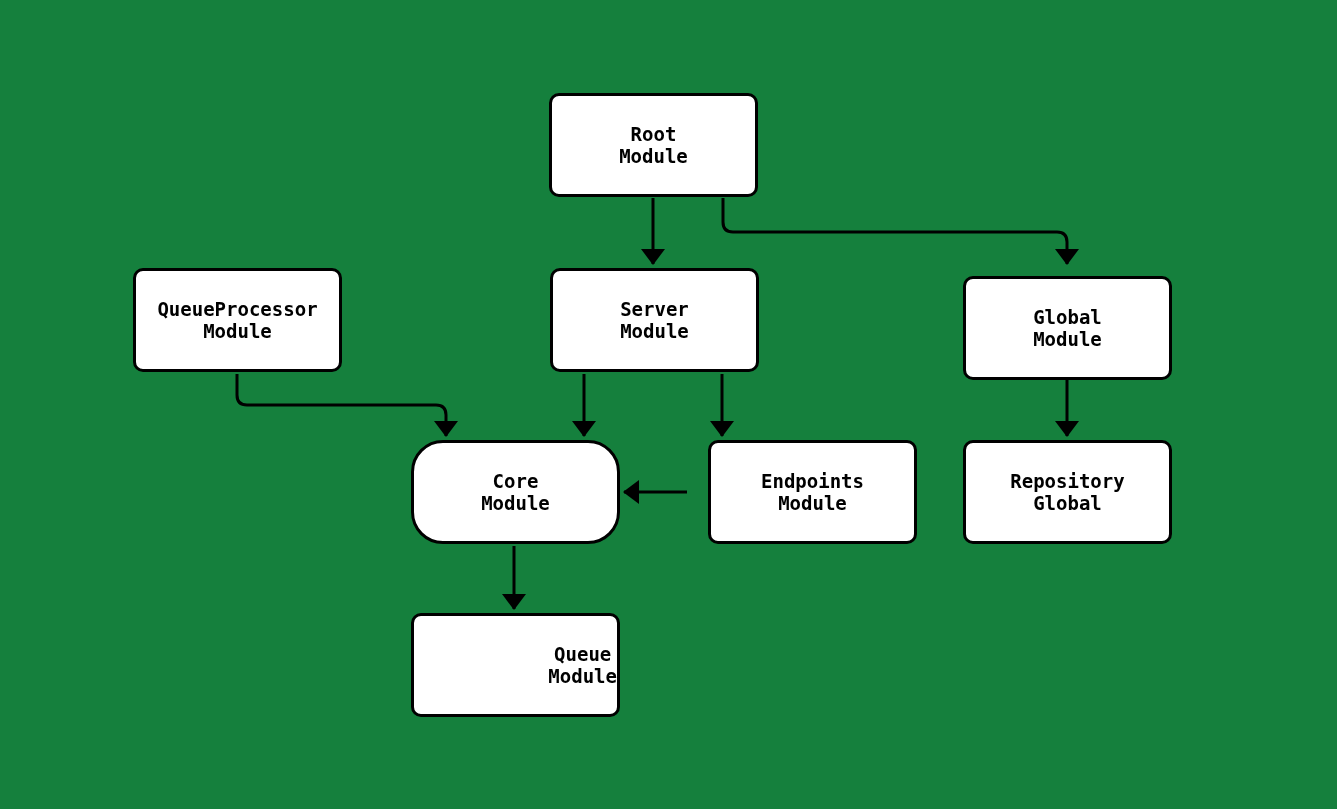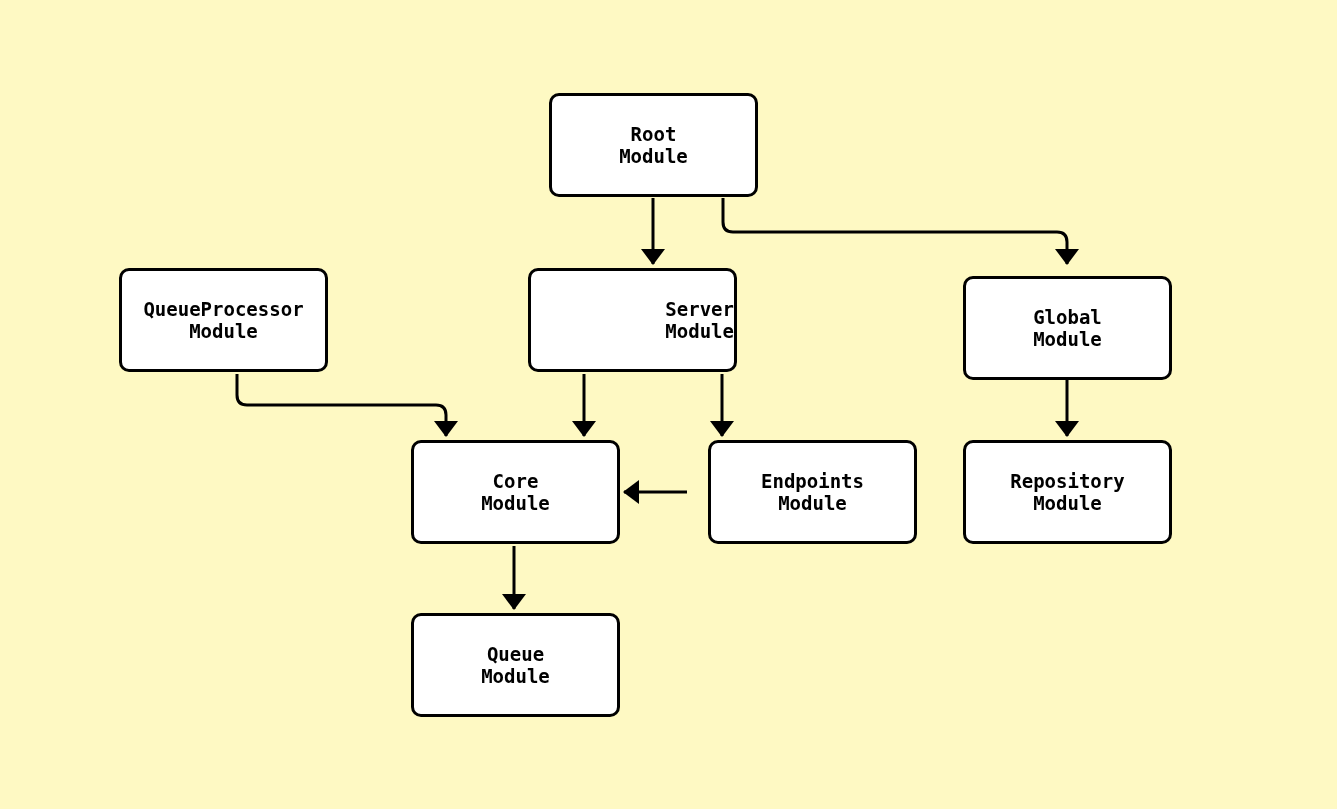--- a/index.html
+++ b/index.html
@@ -4,21 +4,21 @@
 <style>
   html, body {
     margin: 0;
     padding: 0;
     background: #ffffff;
   }
   .canvas {
     position: relative;
     width: 1337px;
     height: 809px;
-    background: #fef9c3;
+    background: #15803d;
     overflow: hidden;
     text-decoration: underline;
   }
   .edges {
     position: absolute;
     left: 0;
     top: 0;
     width: 1337px;
     height: 809px;
     display: block;
@@ -38,27 +38,27 @@
   .node .label {
     font-family: "DejaVu Sans Mono", monospace;
     font-weight: 700;
     font-size: 19px;
     line-height: 22px;
     color: #000000;
     text-align: center;
     white-space: pre-line;
   }
   .node-root          { left: 549px; top: 93px;  }
-  .node-queueprocessor{ left: 119px; top: 268px; }
-  .node-server        { left: 528px; top: 268px; justify-content: flex-end; }
+  .node-queueprocessor{ left: 133px; top: 268px; }
+  .node-server        { left: 550px; top: 268px; }
   .node-global        { left: 963px; top: 276px; }
-  .node-core          { left: 411px; top: 440px; }
+  .node-core          { left: 411px; top: 440px; border-radius: 32px; }
   .node-endpoints     { left: 708px; top: 440px; }
   .node-repository    { left: 963px; top: 440px; }
-  .node-queue         { left: 411px; top: 613px; }
+  .node-queue         { left: 411px; top: 613px; justify-content: flex-end; }
 </style>
 </head>
 <body>
 
 <div class="canvas">
 
   <svg class="edges" viewBox="0 0 1337 809" xmlns="http://www.w3.org/2000/svg">
     <defs>
       <marker id="arrowhead" viewBox="0 0 16 24" refX="15" refY="12" markerWidth="16" markerHeight="24" markerUnits="userSpaceOnUse" orient="auto">
         <path d="M0,0 L16,12 L0,24 Z" fill="#000000"></path>
@@ -101,21 +101,21 @@
 Module</span>
   </div>
 
   <div class="node node-endpoints">
     <span class="label">Endpoints
 Module</span>
   </div>
 
   <div class="node node-repository">
     <span class="label">Repository
-Module</span>
+Global</span>
   </div>
 
   <div class="node node-queue">
     <span class="label">Queue
 Module</span>
   </div>
 
 </div>
 
 </body></html>

